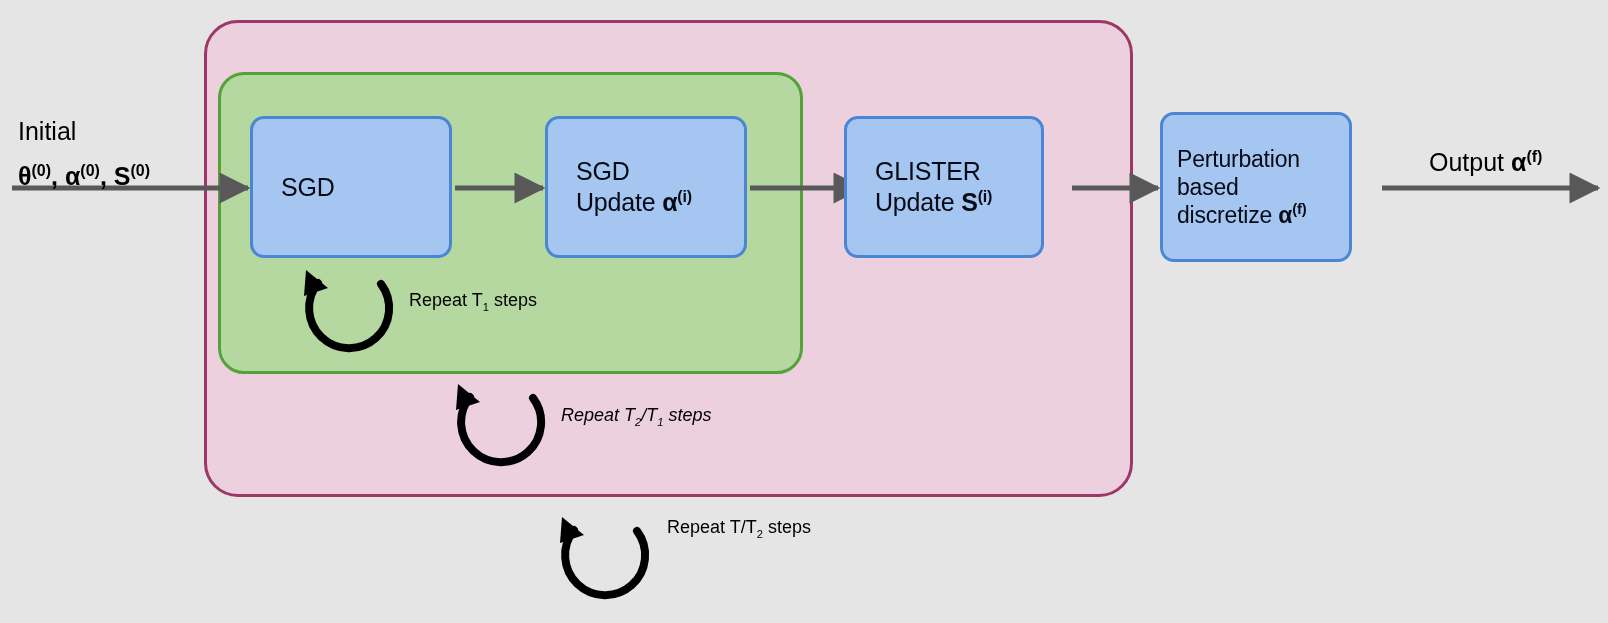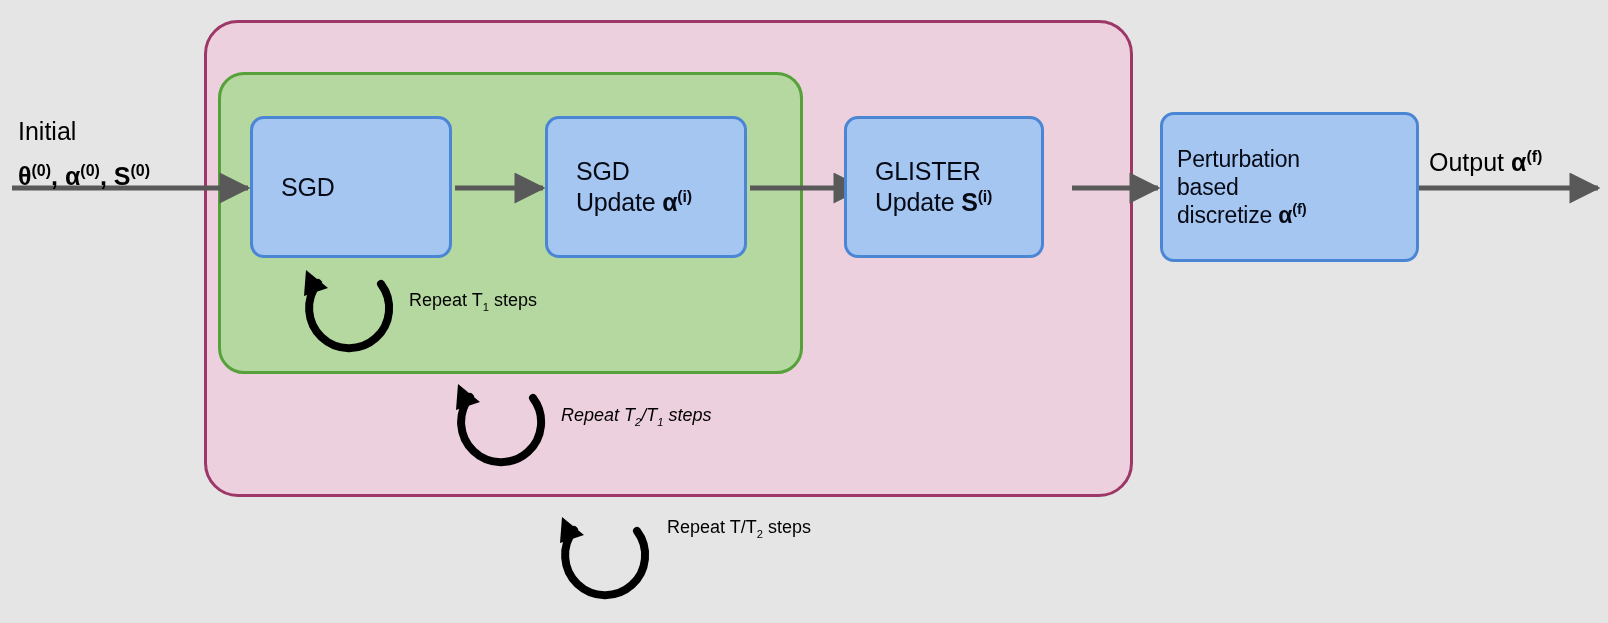--- a/index.html
+++ b/index.html
@@ -58,21 +58,21 @@
     line-height: 1.24;
     color: #060a14;
     letter-spacing: -0.2px;
   }
   .proc-box .line { white-space: nowrap; }
 
   #box-sgd-theta { left: 250px; top: 116px; width: 202px; height: 142px; }
   #box-sgd-alpha { left: 545px; top: 116px; width: 202px; height: 142px; }
   #box-glister   { left: 844px; top: 116px; width: 200px; height: 142px; }
   #box-perturb   {
-    left: 1160px; top: 112px; width: 259px; height: 150px;
+    left: 1160px; top: 112px; width: 192px; height: 150px;
     font-size: 23px; line-height: 1.22; padding-left: 14px;
   }
 
   
   .free-text {
     position: absolute;
     font-size: 25px;
     color: #000000;
     white-space: nowrap;
     line-height: 1.3;

